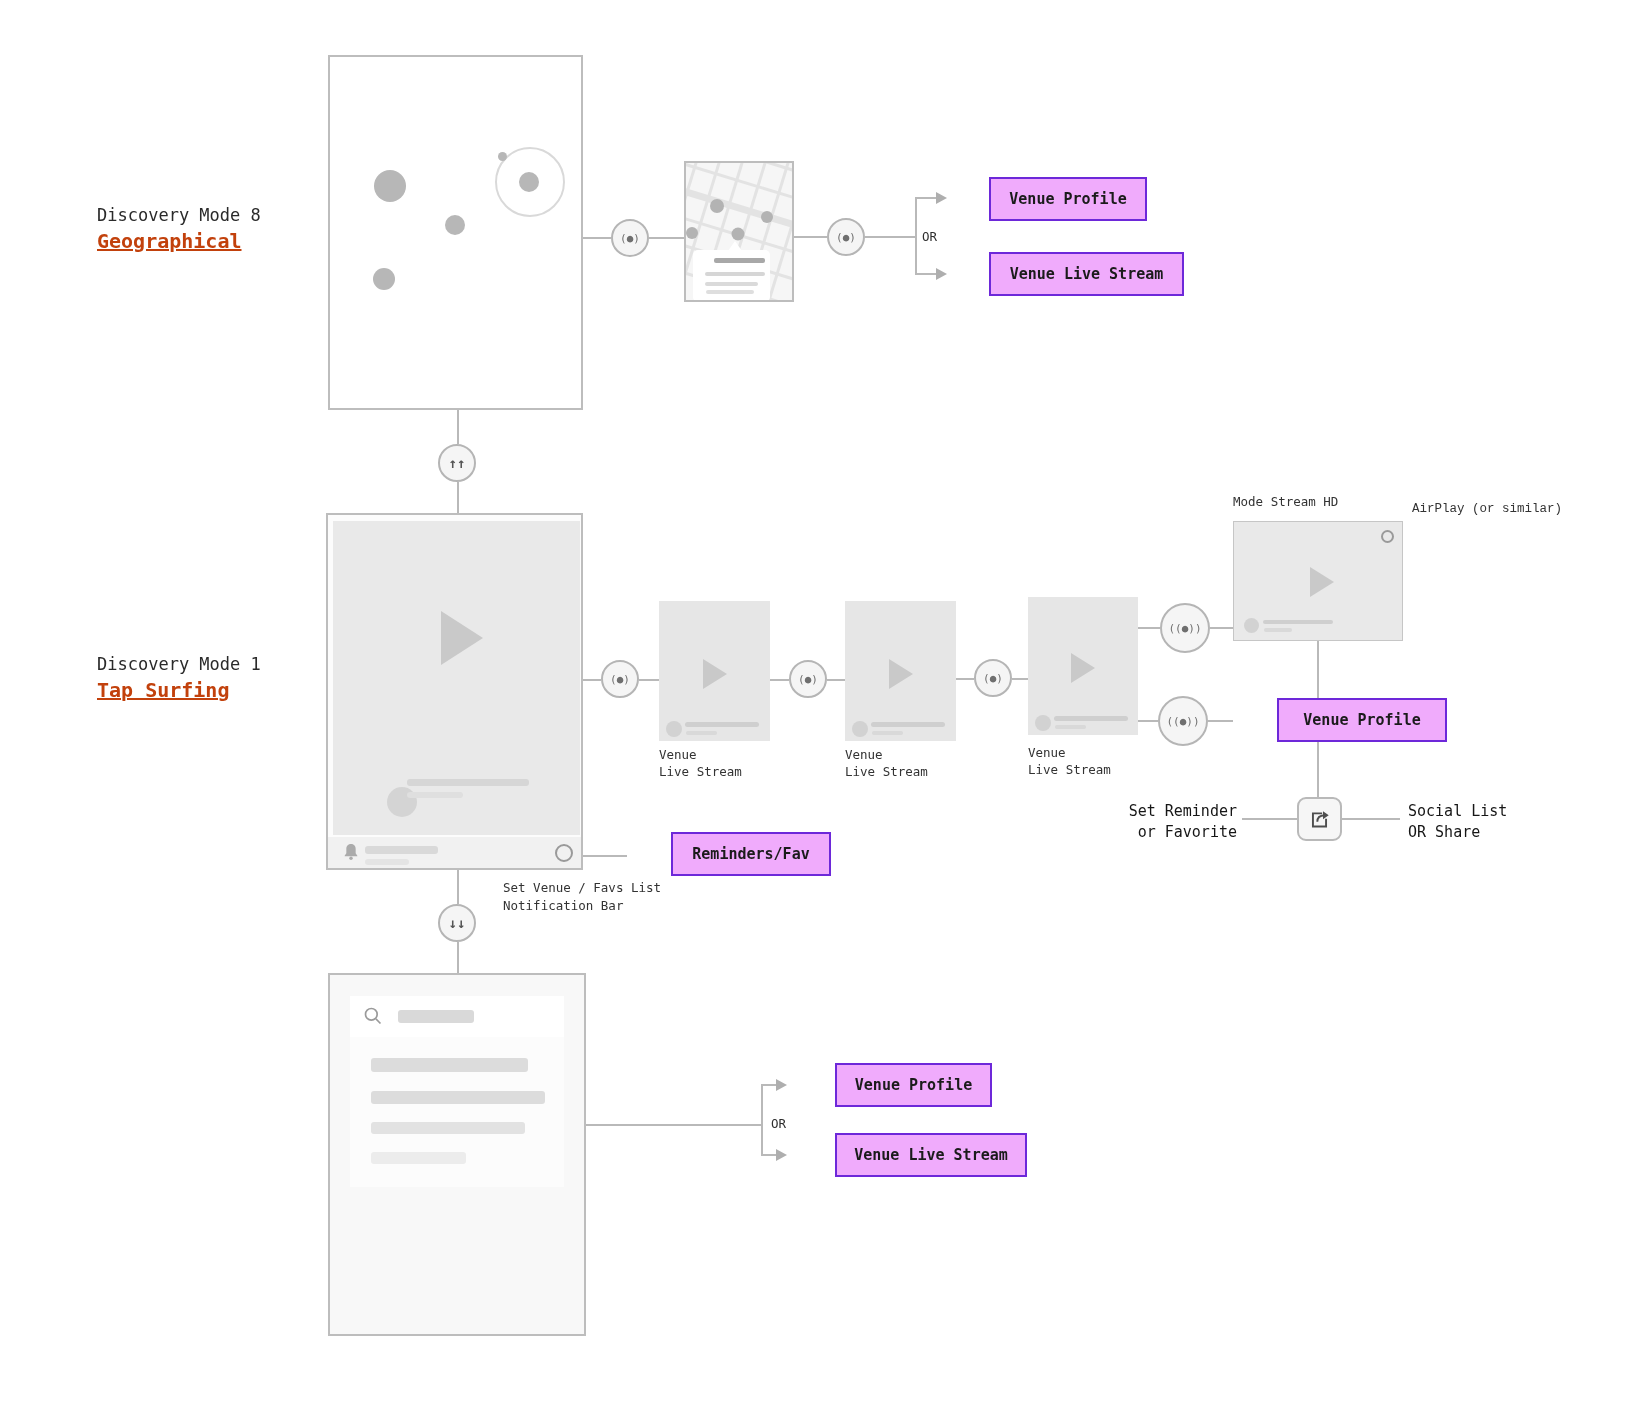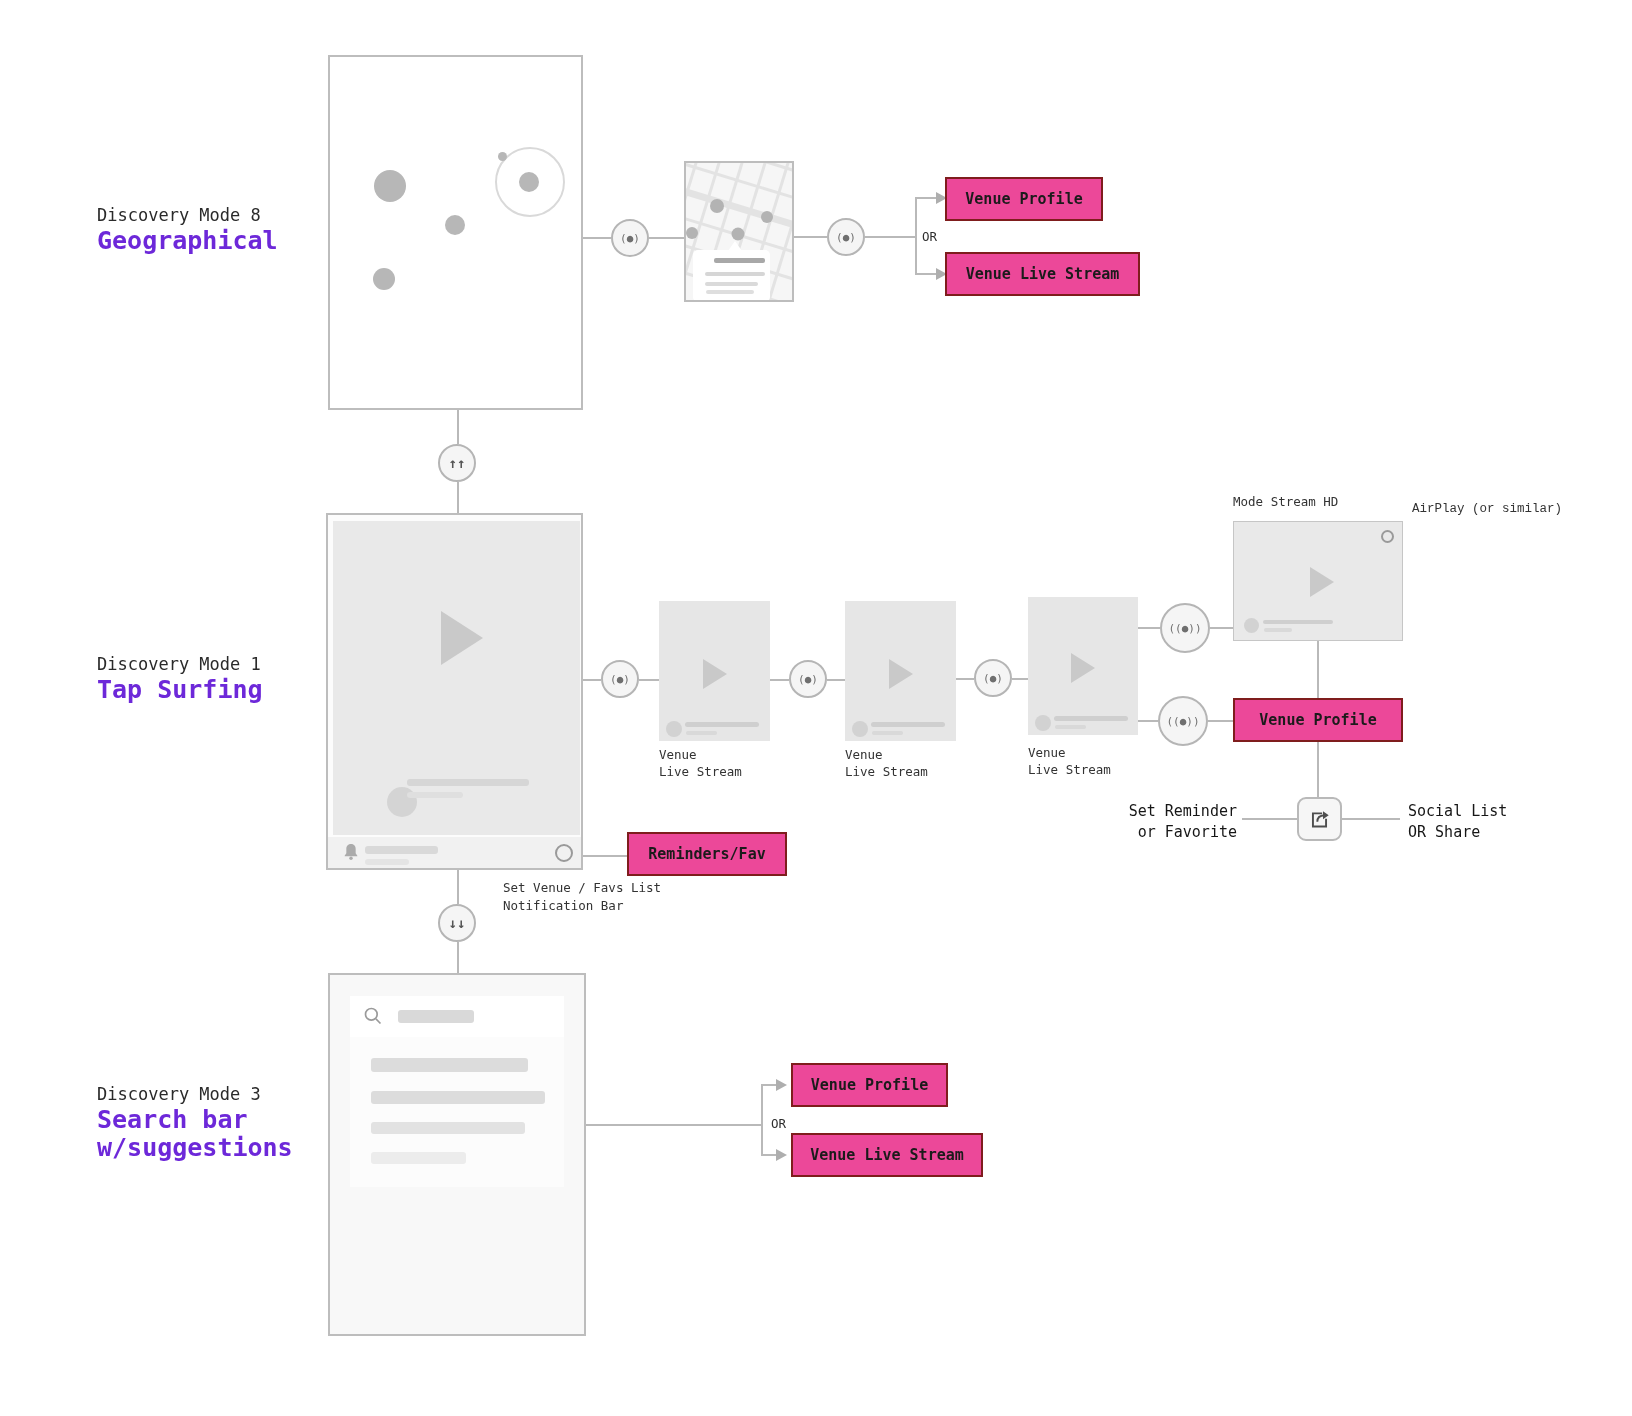--- a/index.html
+++ b/index.html
@@ -9,28 +9,28 @@
     color:#1d1d1d;overflow:hidden;
   }
   .abs{position:absolute;}
   
   .lh{position:absolute;height:2px;background:#b9b9b9;}
   .lv{position:absolute;width:2px;background:#b9b9b9;}
   .ah{position:absolute;width:0;height:0;border:6px solid transparent;border-right:0;border-left:11px solid #aeaeae;}
   
   .sec{position:absolute;}
   .kicker{font-size:17px;color:#2a2a2a;line-height:24px;white-space:nowrap;}
-  .sec-title{font-size:25px;font-weight:bold;color:#6d28d9;line-height:28px;white-space:nowrap;}
+  .sec-title{font-size:20px;font-weight:bold;color:#c2410c;line-height:28px;white-space:nowrap;text-decoration:underline;}
   
   .phone{position:absolute;border:2px solid #bdbdbd;background:#fff;box-sizing:border-box;}
   .dot{position:absolute;border-radius:50%;background:#b7b7b7;}
   
-  .fbox{position:absolute;background:#ec4899;border:2px solid #7f1d1d;box-sizing:border-box;
+  .fbox{position:absolute;background:#f0abfc;border:2px solid #6d28d9;box-sizing:border-box;
         display:flex;align-items:center;justify-content:center;
-        font-size:15px;font-weight:bold;color:#1b1b1b;white-space:nowrap;}
+        font-size:15px;font-weight:bold;color:#1b1b1b;white-space:nowrap;margin-left:44px;}
   
   .gc{position:absolute;border-radius:50%;border:2px solid #b5b5b5;background:#f5f5f5;box-sizing:border-box;
       display:flex;align-items:center;justify-content:center;color:#6f6f6f;}
   .gc-tap{width:38px;height:38px;font-size:11px;}
   .gc-lp{width:50px;height:50px;font-size:11px;}
   .gc-swipe{width:38px;height:38px;font-size:14px;font-weight:bold;color:#555;}
   
   .vcard{position:absolute;background:#e6e6e6;}
   .play{position:absolute;width:0;height:0;border-style:solid;border-color:transparent transparent transparent #c9c9c9;}
   .play-lg{border-width:27px 0 27px 42px;}
@@ -51,25 +51,20 @@
 
 <div id="canvas">
 
   <div class="sec" style="left:97px;top:203px;">
     <div class="kicker">Discovery Mode 8</div>
     <div class="sec-title">Geographical</div>
   </div>
   <div class="sec" style="left:97px;top:652px;">
     <div class="kicker">Discovery Mode 1</div>
     <div class="sec-title">Tap Surfing</div>
-  </div>
-  <div class="sec" style="left:97px;top:1082px;">
-    <div class="kicker">Discovery Mode 3</div>
-    <div class="sec-title">Search bar</div>
-    <div class="sec-title">w/suggestions</div>
   </div>
 
   <div class="phone" style="left:328px;top:55px;width:255px;height:355px;">
     <div class="dot" style="left:44px;top:113px;width:32px;height:32px;"></div>
     <div class="dot" style="left:115px;top:158px;width:20px;height:20px;"></div>
     <div class="dot" style="left:43px;top:211px;width:22px;height:22px;"></div>
     <div class="ring" style="left:165px;top:90px;width:70px;height:70px;"></div>
     <div class="dot" style="left:189px;top:115px;width:20px;height:20px;"></div>
     <div class="dot" style="left:168px;top:95px;width:9px;height:9px;"></div>
   </div>

